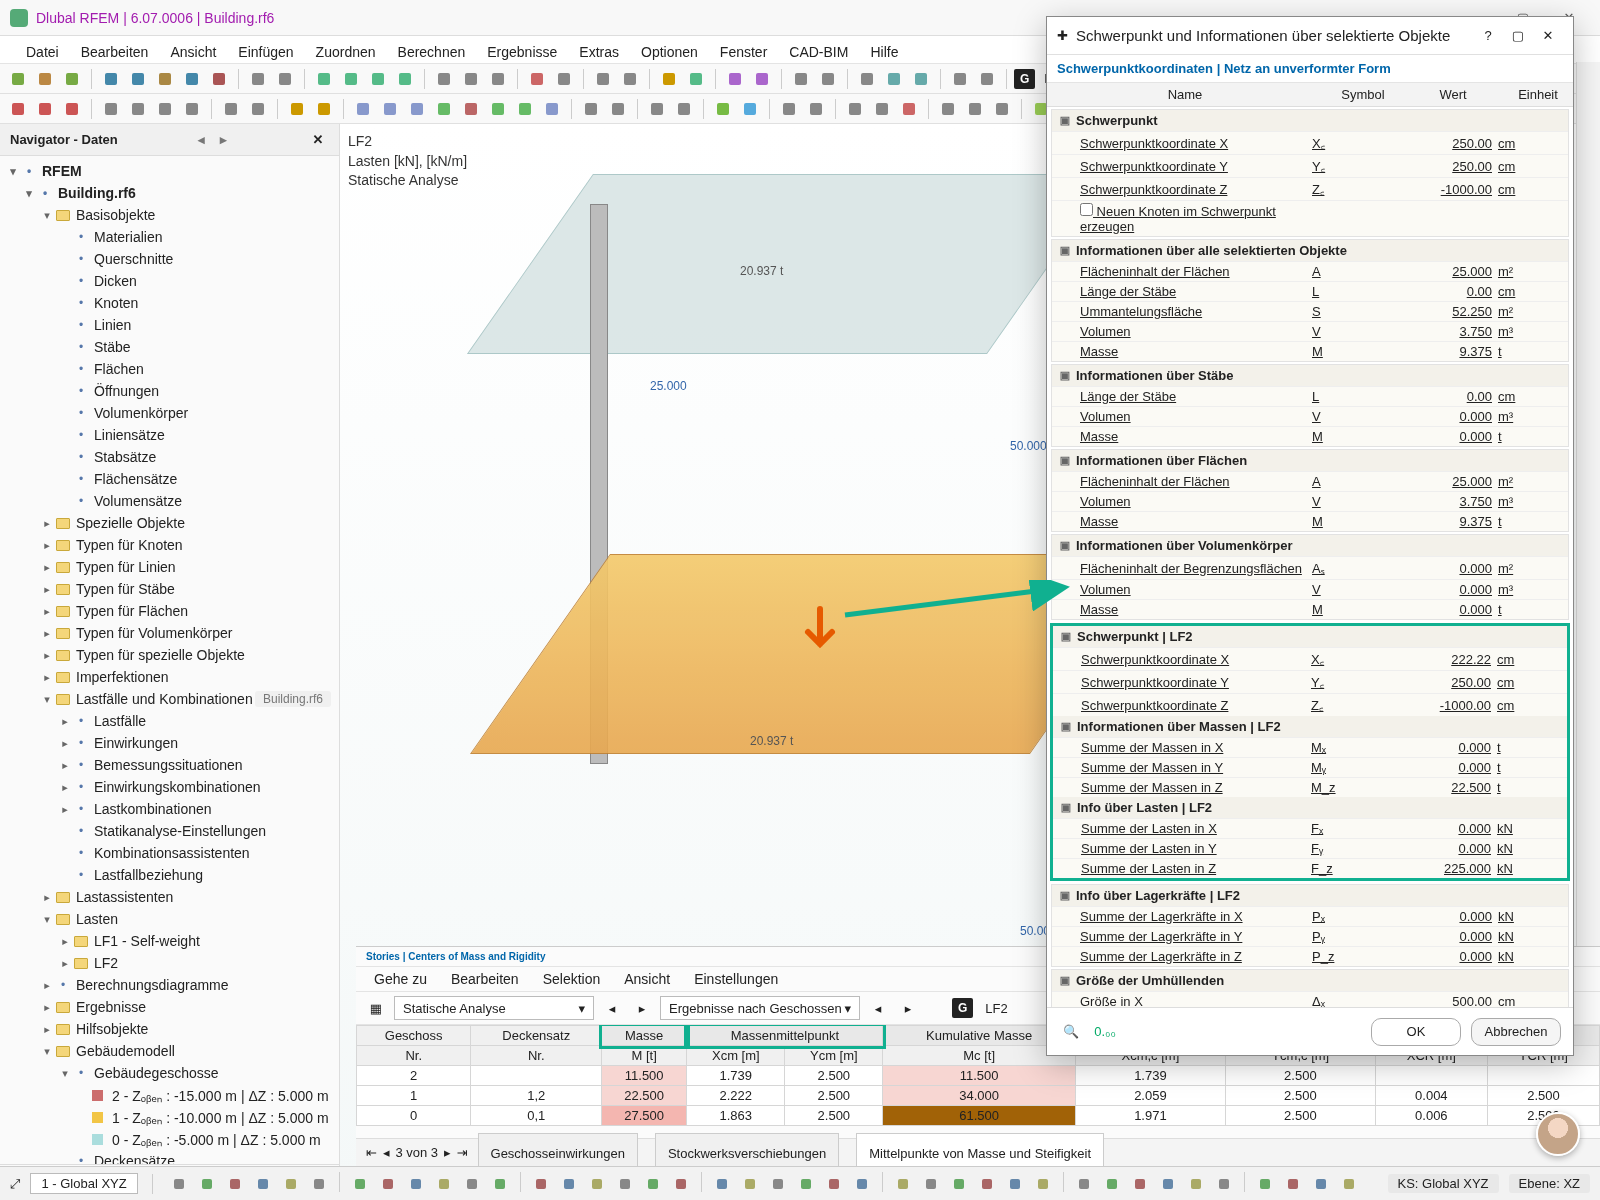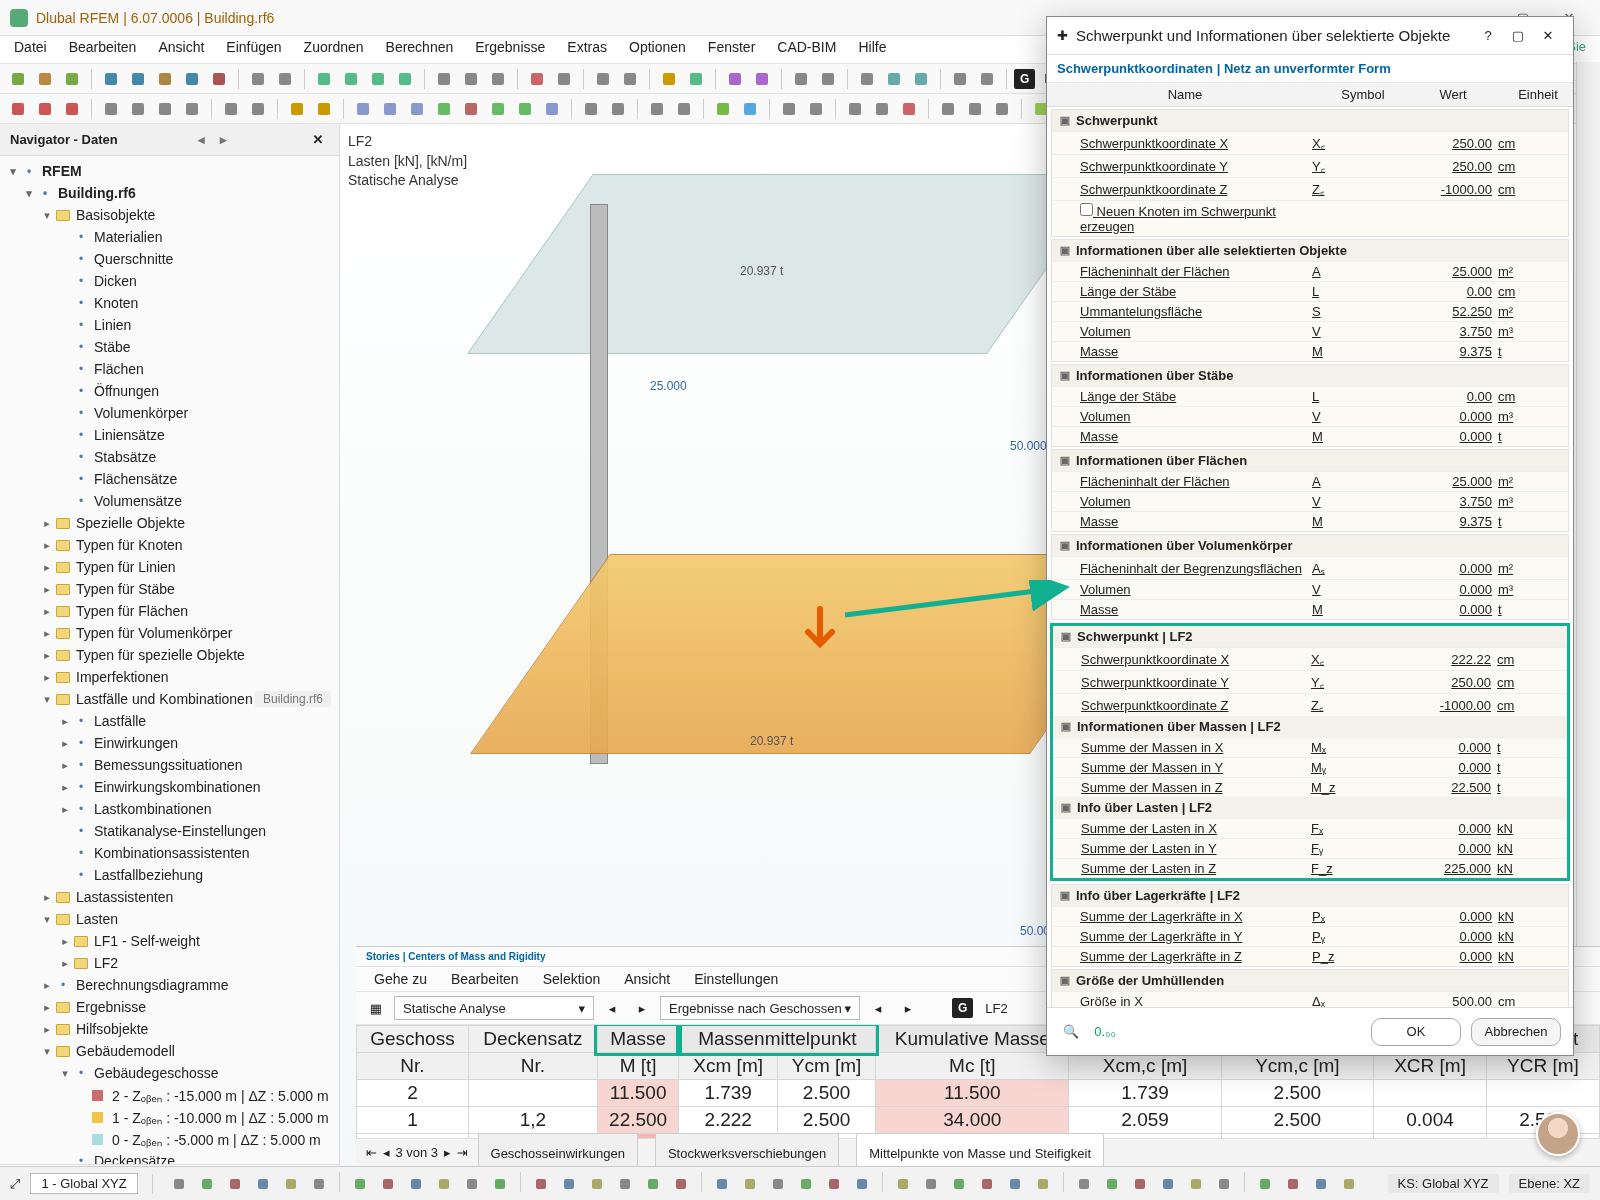--- a/index.html
+++ b/index.html
@@ -1,24 +1,24 @@
 <!DOCTYPE html>
 <html><head>
 <meta charset="utf-8">
 <style>
 * { box-sizing: border-box; margin: 0; padding: 0; font-family: "Segoe UI", Tahoma, sans-serif; }
 body { width: 1600px; height: 1200px; overflow: hidden; background: #f0f0f0; font-size: 13px; color: #222; }
 .window-frame { position: absolute; inset: 0; background: #fff; display: flex; flex-direction: column; }
 .titlebar { height: 36px; display: flex; align-items: center; padding: 0 10px; background: #f8f8f8; border-bottom: 1px solid #ddd; }
 .titlebar .icon { width: 18px; height: 18px; border-radius: 4px; background: #5a7; margin-right: 8px; }
-.titlebar .title { flex: 1; font-size: 14px; color: #a16207; }
+.titlebar .title { flex: 1; font-size: 14px; color: #a21caf; }
 .titlebar .winbtns { display: flex; gap: 4px; }
 .winbtns div { width: 42px; height: 28px; display: flex; align-items: center; justify-content: center; color: #555; }
 .winbtns .close { color: #555; }
-.menubar { height: 28px; display: flex; align-items: flex-start; gap: 2px; padding: 0 4px; background: #fff; border-bottom: 1px solid #e4e4e4; font-size: 14px; }
+.menubar { height: 28px; display: flex; align-items: flex-end; gap: 2px; padding: 0 16px; background: #fff; border-bottom: 1px solid #e4e4e4; font-size: 14px; }
 .menubar span { padding: 3px 10px; cursor: default; }
 .menubar .geben { margin-left: auto; color: #3a8; font-size: 13px; }
 .toolbar { height: 30px; display: flex; align-items: center; gap: 3px; padding: 2px 6px; background: #f9f9f9; border-bottom: 1px solid #e0e0e0; }
 .tbtn { width: 24px; height: 24px; border: 1px solid transparent; border-radius: 3px; display: flex; align-items: center; justify-content: center; font-size: 13px; }
 .tbtn svg { width: 16px; height: 16px; }
 .sep { width: 1px; height: 20px; background: #ccc; margin: 0 4px; }
 .lf-chip { display: inline-flex; align-items: center; height: 20px; padding: 0 6px; background: #222; color: #fff; font-size: 12px; border-radius: 2px; font-weight: bold; }
 .lf-label { padding: 0 6px; font-size: 13px; }
 
 .main-row { flex: 1; display: flex; overflow: hidden; }
@@ -46,21 +46,21 @@
 .model-sketch .col { position: absolute; width: 18px; background: #bcbcbc; border: 1px solid #888; }
 .axis-gizmo { position: absolute; left: 390px; top: 930px; width: 70px; height: 70px; }
 
 .bottom-panel { position: absolute; left: 356px; right: 0; bottom: 34px; height: 220px; background: #fbfbfb; border-top: 1px solid #ccc; display: flex; flex-direction: column; }
 .bp-title { padding: 4px 10px; font-weight: 600; color: #0066aa; font-size: 10px; border-bottom: 1px solid #e4e4e4; }
 .bp-menu { display: flex; gap: 4px; padding: 2px 8px; font-size: 14px; border-bottom: 1px solid #e4e4e4; }
 .bp-menu span { padding: 2px 10px; }
 .bp-toolbar { display: flex; align-items: center; gap: 6px; padding: 4px 8px; border-bottom: 1px solid #e4e4e4; font-size: 13px; }
 .bp-toolbar .combo { display: inline-flex; align-items: center; height: 24px; border: 1px solid #bbb; padding: 0 8px; background: #fff; min-width: 200px; justify-content: space-between; }
 .bp-table { flex: 1; overflow: auto; }
-.bp-table table { border-collapse: collapse; width: 100%; font-size: 19px; }
+.bp-table table { border-collapse: collapse; width: 100%; font-size: 13px; }
 .bp-table th, .bp-table td { border: 1px solid #d6d6d6; padding: 2px 6px; text-align: center; background: #fff; }
 .bp-table th { background: #f0f0f0; font-weight: normal; }
 .bp-table th.group { background: #e8e8e8; }
 .bp-tabs { display: flex; align-items: center; height: 28px; background: #f4f4f4; border-top: 1px solid #ddd; font-size: 13px; }
 .bp-tabs .pgnav { display: flex; align-items: center; gap: 6px; padding: 0 10px; }
 .bp-tabs .tab { padding: 12px 12px; border: 1px solid #ccc; border-bottom: none; background: #f0f0f0; margin-right: 17px; }
 .bp-tabs .tab.active { background: #fff; }
 
 .statusbar { position: absolute; left: 0; right: 0; bottom: 0; height: 34px; background: #f2f2f2; border-top: 1px solid #ccc; display: flex; align-items: center; padding: 0 10px; gap: 10px; font-size: 13px; }
 .statusbar .spacer { flex: 1; }

